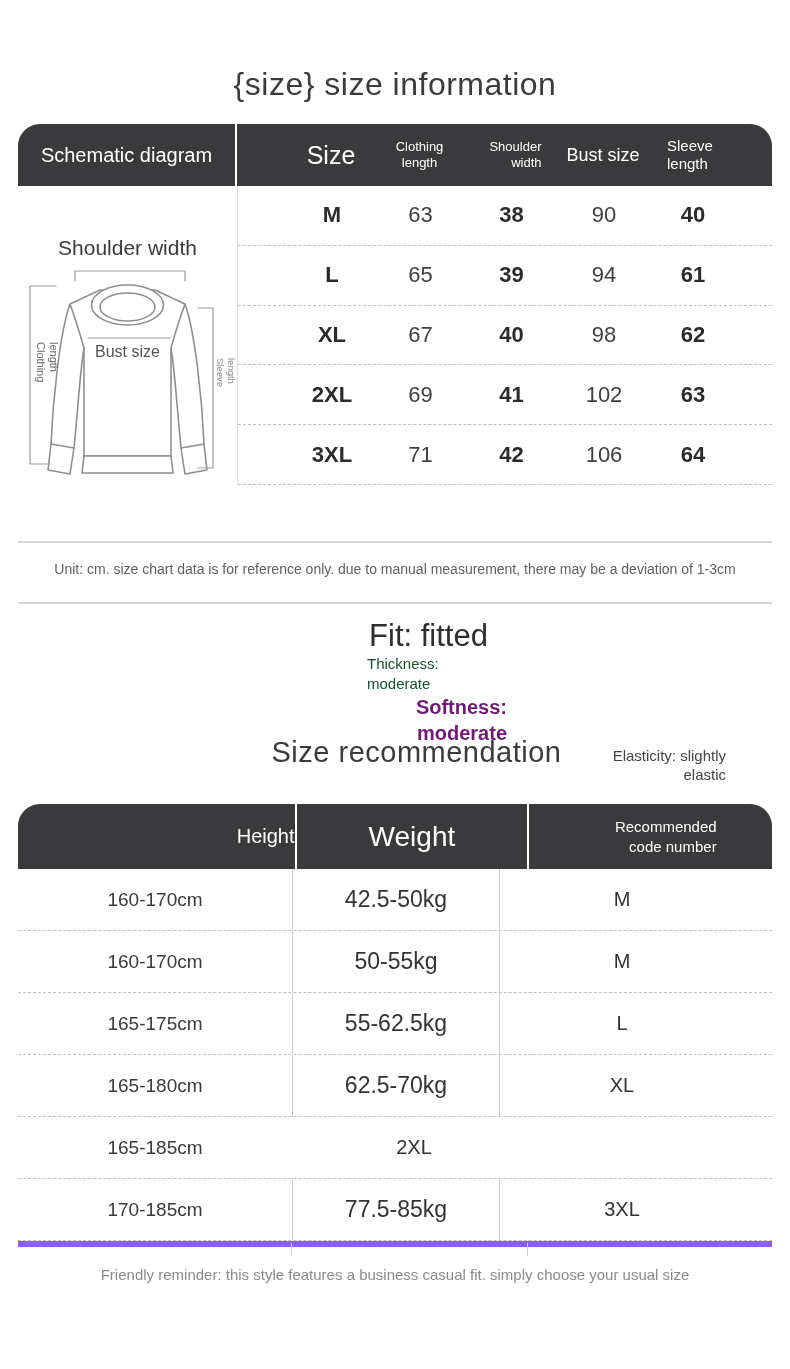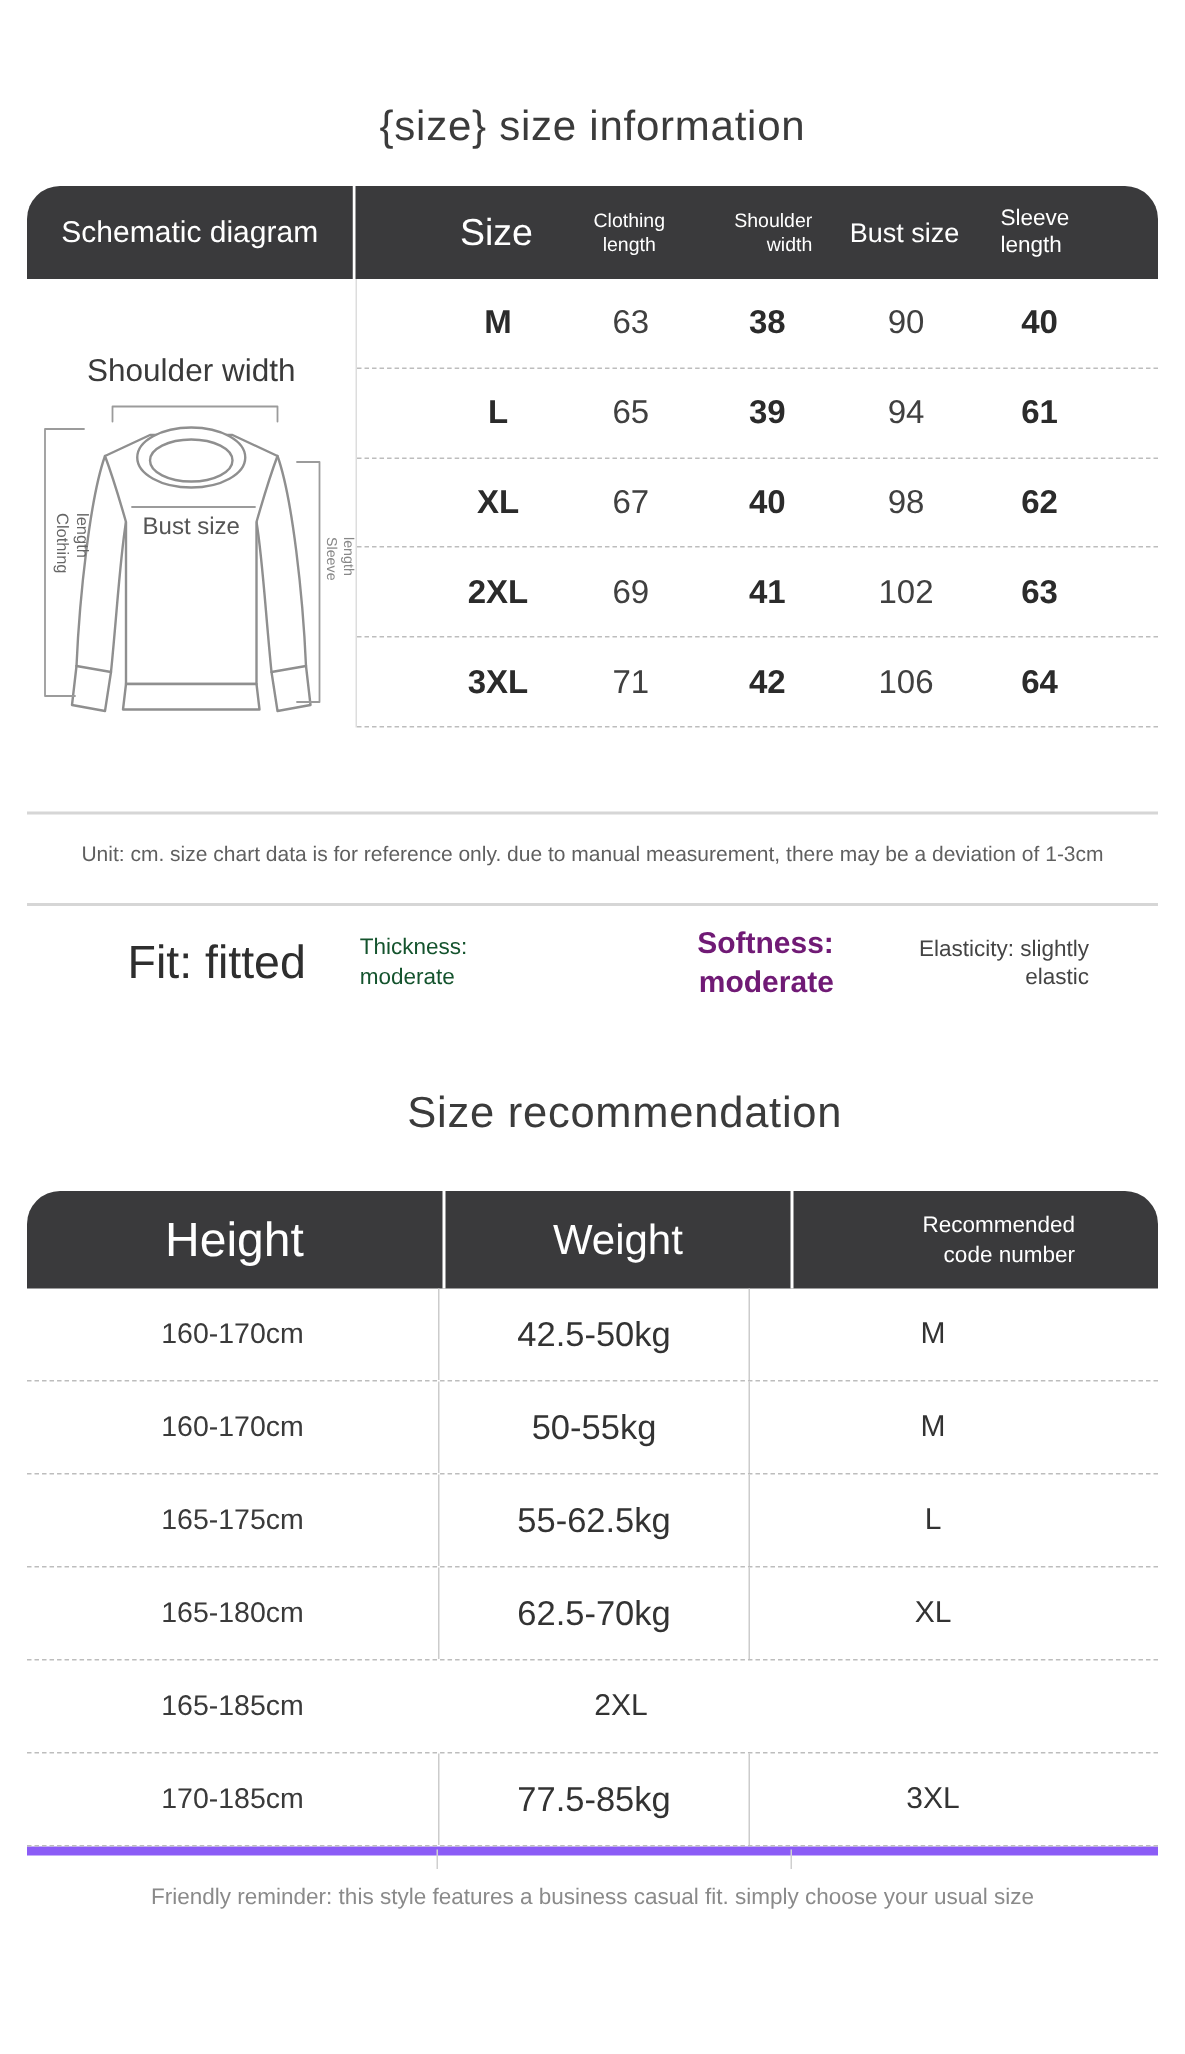--- a/index.html
+++ b/index.html
@@ -14,21 +14,21 @@
   *{box-sizing:border-box;margin:0;padding:0;}
   html{background:#fff;}
   body{
     width:790px;height:1369px;margin:0 auto;background:#fff;overflow:hidden;
     font-family:"Liberation Sans","DejaVu Sans",sans-serif;color:var(--text-primary);
   }
   .page{position:relative;width:790px;height:1369px;}
 
   
   .main-title{
-    padding-top:68px;text-align:center;font-size:28px;font-weight:400;
+    padding-top:68px;text-align:center;font-size:32px;font-weight:400;
     color:#3b3b3b;letter-spacing:.5px;line-height:32px;
   }
   .section-title{
     margin-top:50px;text-align:center;font-size:29px;font-weight:400;
     color:#3b3b3b;letter-spacing:.5px;line-height:32px;margin-left:43px;
   }
 
   
   .size-table{margin:24px 18px 0;width:754px;}
   .t1-header{display:flex;height:62px;}
@@ -78,33 +78,33 @@
   
   .rule{height:2px;background:var(--line-solid);margin:0 18px;}
   .rule-top{margin-top:56px;}
   .unit-note{
     margin:16px 18px 0;text-align:center;font-size:14px;color:var(--text-secondary);
     line-height:20px;
   }
   .rule-bottom{margin-top:23px;}
 
   
-  .fit-row{margin:4px 18px;display:flex;align-items:center;height:68px;}
+  .fit-row{margin:14px 18px;display:flex;align-items:center;height:68px;flex-direction:column;}
   .fit-main{margin-left:67px;font-size:31px;color:#2e2e2e;white-space:nowrap;}
   .fit-thickness{margin-left:36px;width:92px;font-size:15px;line-height:20px;color:#14532d;text-align:left;}
   .fit-softness{margin-left:132px;width:92px;font-size:20px;line-height:26px;color:#701a75;text-align:right;font-weight:bold;}
   .fit-elasticity{margin-left:auto;margin-right:46px;width:122px;font-size:15px;line-height:19px;color:#444;text-align:right;}
 
   
   .rec-table{margin:36px 18px 0;width:754px;}
   .rec-header{
     display:flex;height:65px;background:var(--header-bg);
     border-radius:22px 22px 0 0;color:#fff;align-items:center;
   }
-  .rh-height{width:278px;text-align:center;font-size:32px;}
+  .rh-height{width:278px;text-align:right;font-size:20px;}
   .rh-weight{
     width:236px;text-align:center;font-size:28px;align-self:stretch;
     display:flex;align-items:center;justify-content:center;
     border-left:2px solid var(--white);border-right:2px solid var(--white);
   }
   .rh-code{width:244px;display:flex;justify-content:center;}
   .rh-code span{display:block;width:132px;font-size:15px;line-height:20px;text-align:right;font-weight:500;}
 
   .rec-rows{position:relative;border-bottom:6px solid #8b5cf6;}
   .rec-row{display:flex;align-items:stretch;height:62px;border-bottom:1px dashed var(--line-dashed);}

